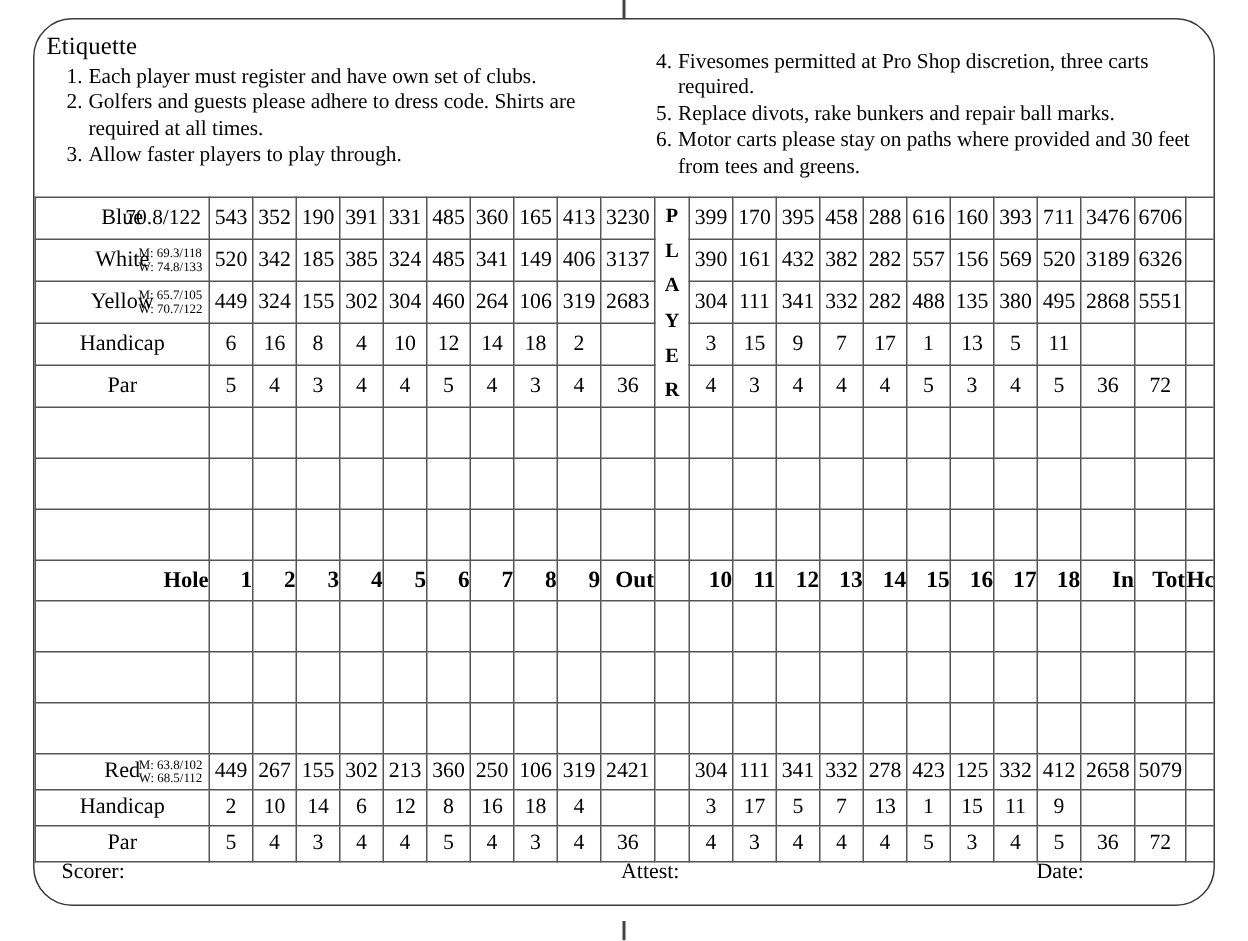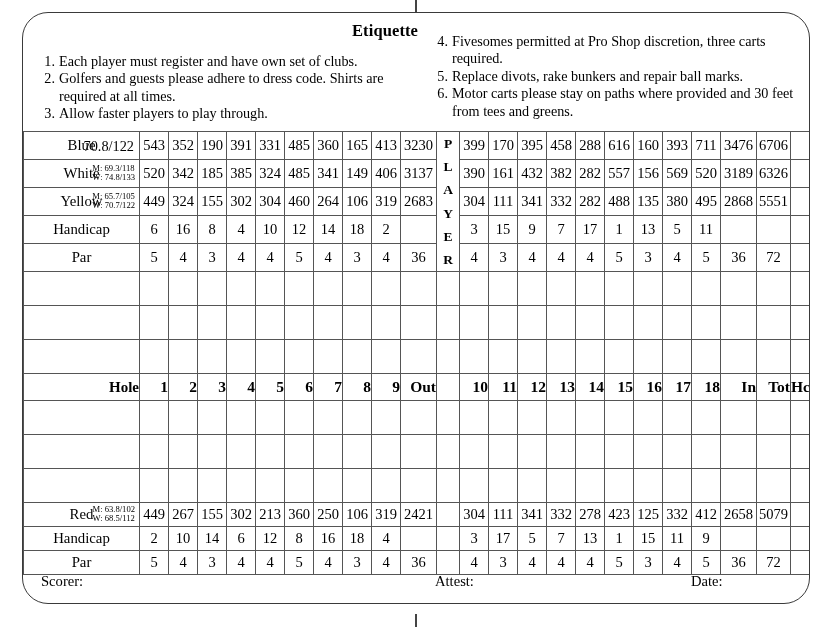--- a/index.html
+++ b/index.html
@@ -36,25 +36,25 @@
     display: flex;
     flex-direction: row;
   }
   .etq-col {
     box-sizing: border-box;
     padding-top: 8px;
   }
   .etq-col.left { width: 396px; padding-left: 8px; }
   .etq-col.right { width: 392px; padding-left: 6px; padding-top: 20px;}
   .etq-title {
-    text-align: right;
-    font-weight: bold;
+    text-align: left;
+    font-weight: normal;
     font-size: 16.5px;
     letter-spacing: .1px;
-    margin-bottom: 12px;
+    margin-bottom: 2px;
   }
   ol.etq-list {
     margin: 0;
     padding: 0;
     list-style: none;
   }
   ol.etq-list li {
     font-size: 14.2px;
     line-height: 17.4px;
     position: relative;
@@ -154,21 +154,21 @@
     bottom: 0;
     width: 788px;
     height: 40px;
   }
   #footer .f-item {
     position: absolute;
     top: 10px;
     font-size: 14.6px;
   }
   #f-scorer { left: 18px; }
-  #f-attest { left: 412px; }
+  #f-attest { left: 391px; }
   #f-date   { left: 668px; }
 
   
   .page-tick {
     position: absolute;
     left: 415px;
     width: 1.5px;
     height: 13px;
     background: #444;
   }

